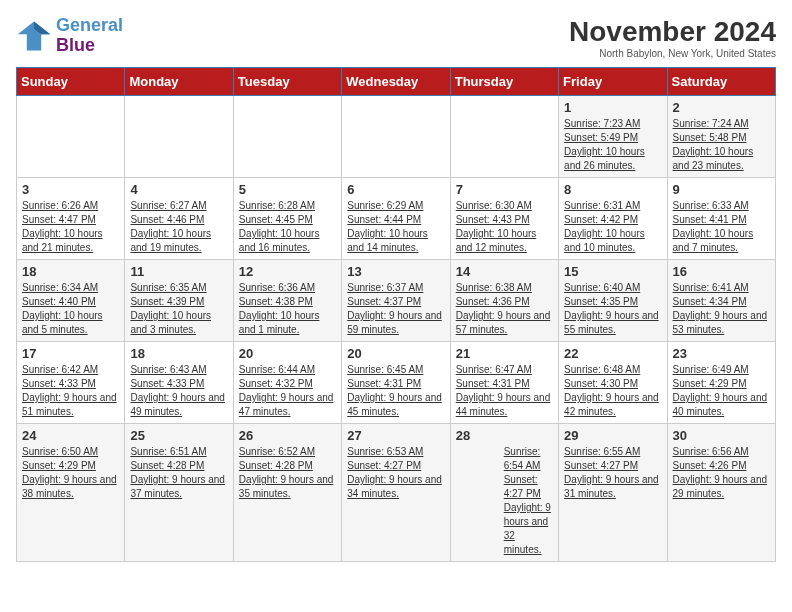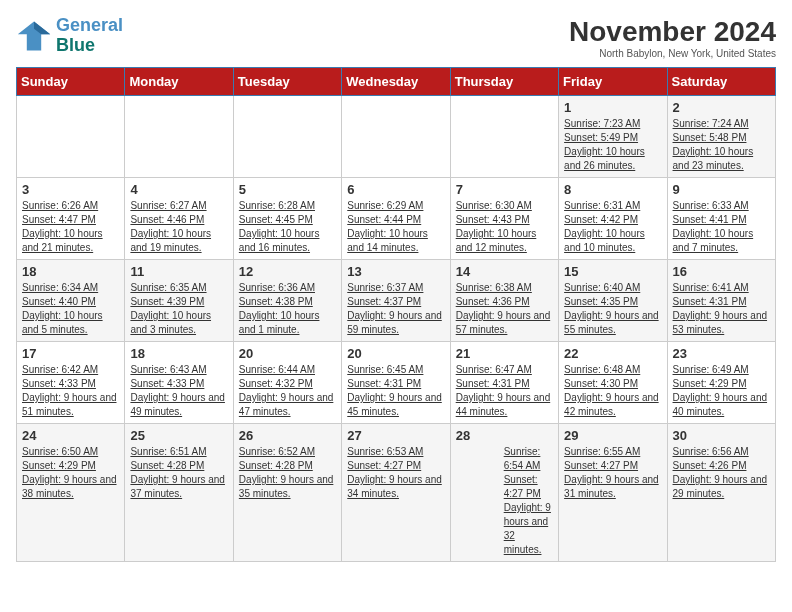--- a/index.html
+++ b/index.html
@@ -96,21 +96,21 @@
 <body>
 
 <div class="header">
   <div class="logo">
     <svg class="logo-bird" viewBox="0 0 40 40" xmlns="http://www.w3.org/2000/svg">
       <polygon points="20,4 38,18 28,18 28,36 12,36 12,18 2,18" fill="#4a90c4"></polygon>
       <polygon points="20,4 38,18 28,18 20,12" fill="#2a6a9a"></polygon>
     </svg>
     <div class="logo-text">
       <div><span>General</span></div>
-      <div><span style="color:#0f766e">Blue</span></div>
+      <div><span style="color:#701a75">Blue</span></div>
     </div>
   </div>
   <div class="title-block">
     <div class="month-title">November 2024</div>
     <div class="location">North Babylon, New York, United States</div>
   </div>
 </div>
 
 <table class="calendar">
   <thead>
@@ -221,21 +221,21 @@
         </td>
         <td>
           <span class="day-num">15</span>
           <div class="day-info" style="white-space: pre-line;">Sunrise: 6:40 AM
 Sunset: 4:35 PM
 Daylight: 9 hours and 55 minutes.</div>
         </td>
         <td>
           <span class="day-num">16</span>
           <div class="day-info" style="white-space: pre-line;">Sunrise: 6:41 AM
-Sunset: 4:31 PM
+Sunset: 4:34 PM
 Daylight: 9 hours and 53 minutes.</div>
         </td>
       </tr>
       <tr>
         <td>
           <span class="day-num">17</span>
           <div class="day-info" style="white-space: pre-line;">Sunrise: 6:42 AM
 Sunset: 4:33 PM
 Daylight: 9 hours and 51 minutes.</div>
         </td>

